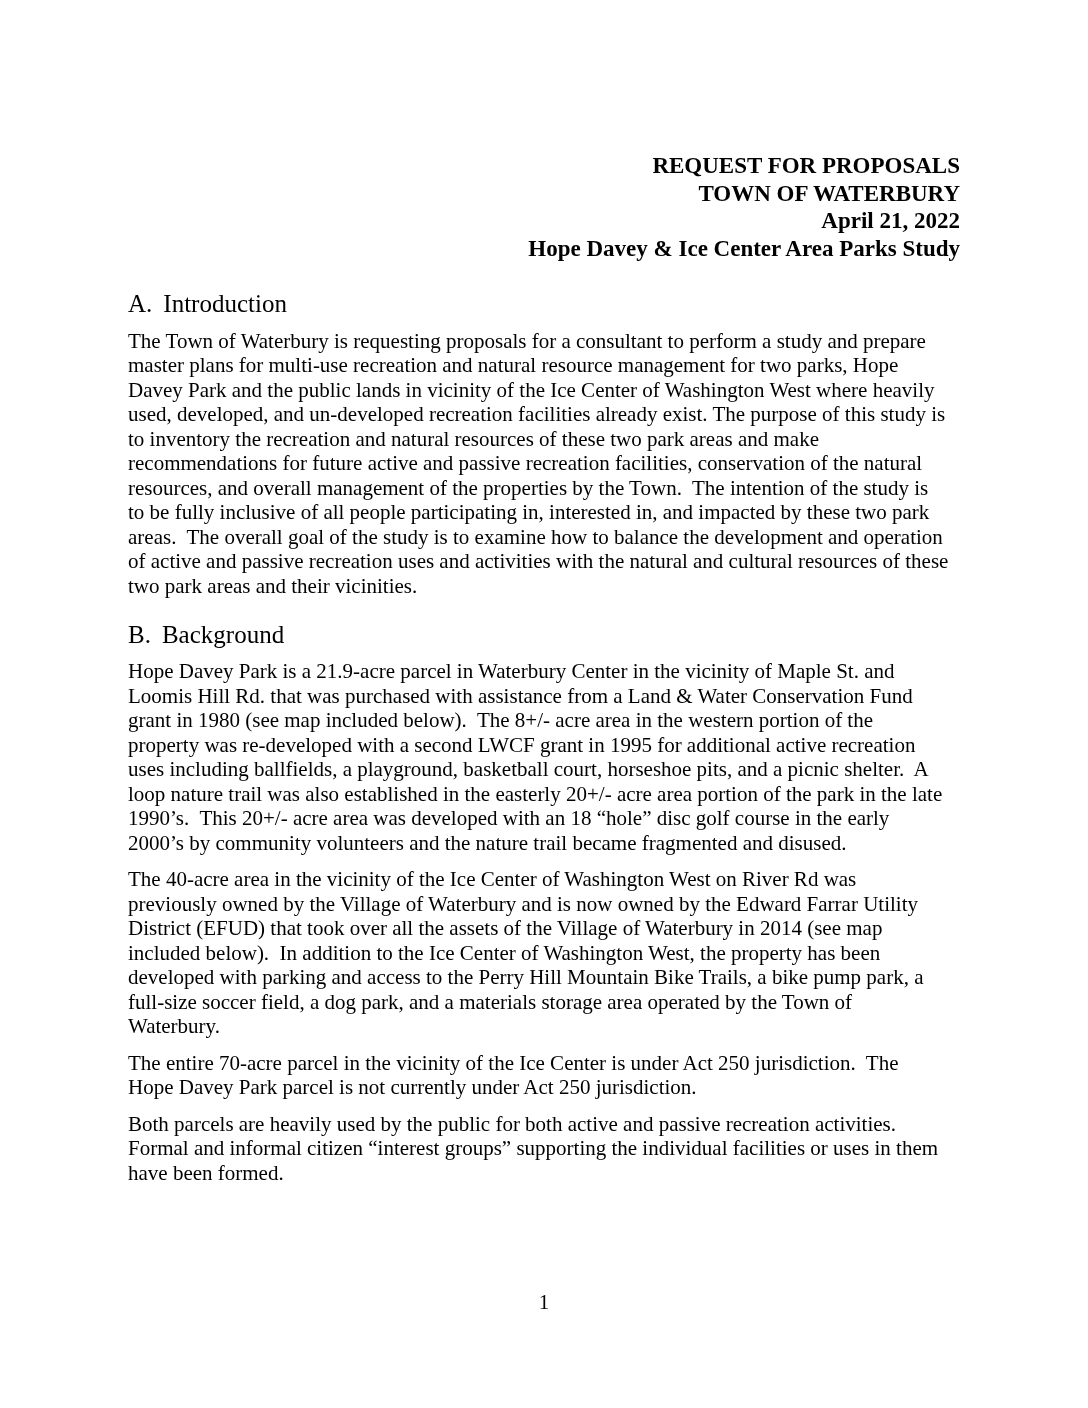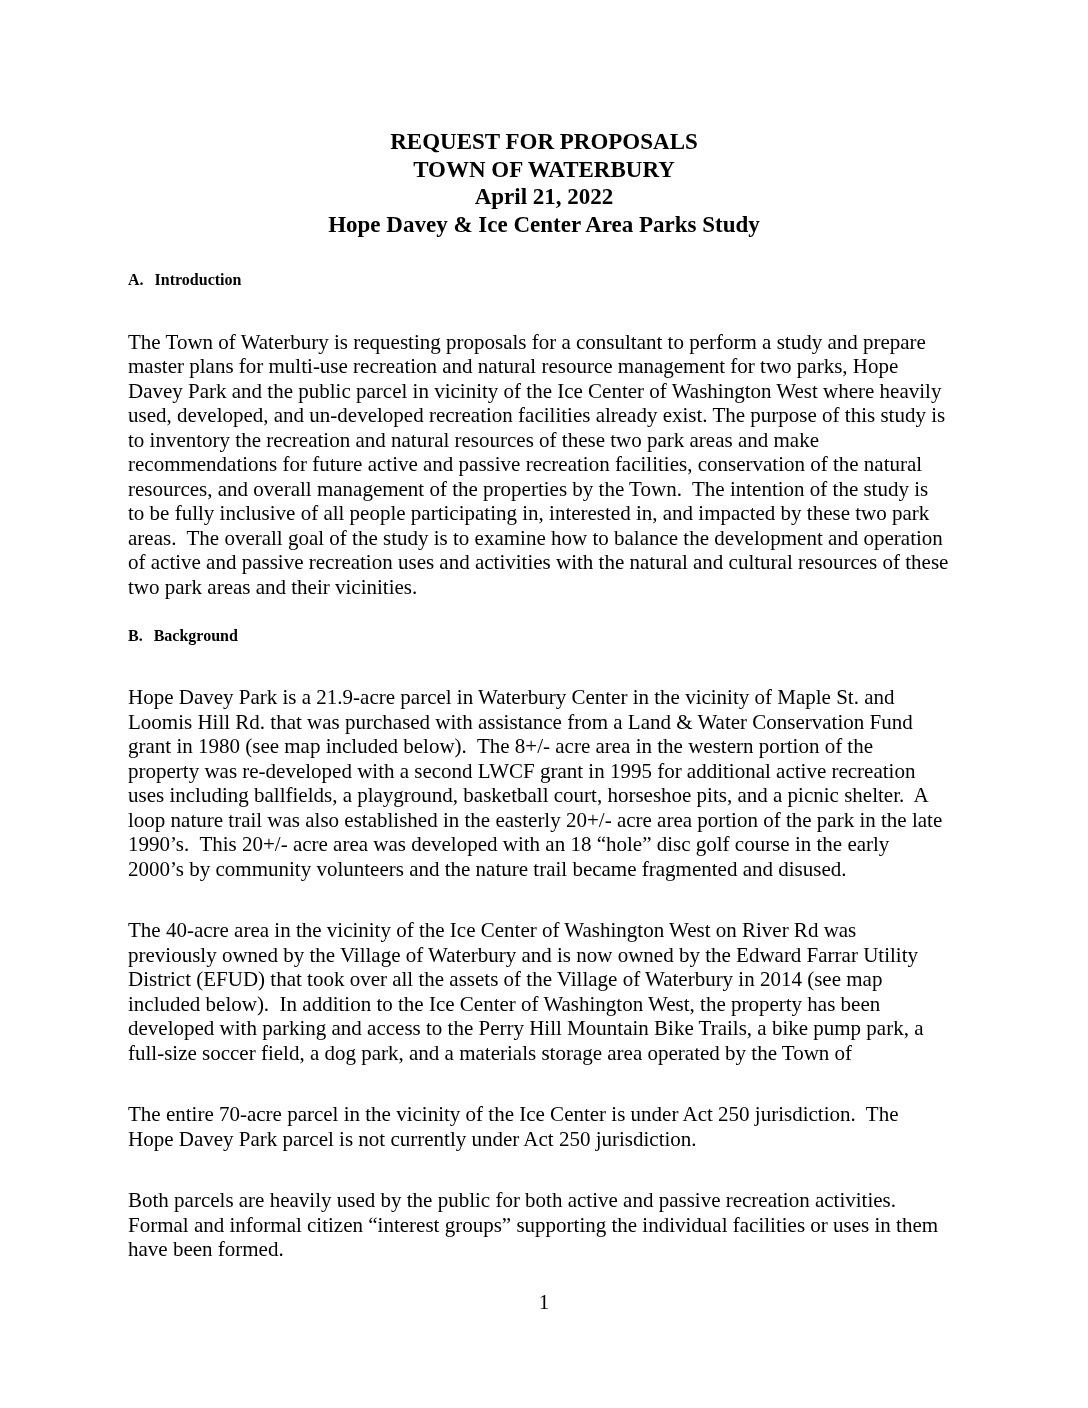--- a/index.html
+++ b/index.html
@@ -14,44 +14,45 @@
     background: #ffffff;
     color: #000000;
     font-family: "Liberation Serif", "DejaVu Serif", serif;
     overflow: hidden;
     box-sizing: border-box;
   }
   .content {
     padding: 128px 128px 0 128px;
   }
   .doc-title {
-    text-align: center;
+    text-align: right;
     font-weight: bold;
     font-size: 23px;
     line-height: 27.5px;
+    margin-top: 24px;
   }
   .title-line {
     white-space: pre;
   }
   .section-heading {
     margin-top: 24.5px;
-    font-weight: bold;
-    font-size: 16px;
+    font-weight: normal;
+    font-size: 25px;
     line-height: 24.5px;
     white-space: pre;
   }
   .section-heading.first {
     margin-top: 30px;
   }
   .heading-label {
     display: inline-block;
     margin-right: 11px;
   }
   .paragraph {
-    margin-top: 37px;
+    margin-top: 12px;
     font-size: 21px;
     line-height: 24.5px;
   }
   .line {
     white-space: pre;
   }
   .page-number {
     position: absolute;
     top: 1290px;
     left: 0;
@@ -70,21 +71,21 @@
       <div class="title-line">REQUEST FOR PROPOSALS</div>
       <div class="title-line">TOWN OF WATERBURY</div>
       <div class="title-line">April 21, 2022</div>
       <div class="title-line">Hope Davey &amp; Ice Center Area Parks Study</div>
     </div>
     <div id="doc-body">
         <div class="section-heading first"><span class="heading-label">A.</span><span class="heading-title">Introduction</span></div>
         <div class="paragraph">
           <div class="line">The Town of Waterbury is requesting proposals for a consultant to perform a study and prepare</div>
           <div class="line">master plans for multi-use recreation and natural resource management for two parks, Hope</div>
-          <div class="line">Davey Park and the public parcel in vicinity of the Ice Center of Washington West where heavily</div>
+          <div class="line">Davey Park and the public lands in vicinity of the Ice Center of Washington West where heavily</div>
           <div class="line">used, developed, and un-developed recreation facilities already exist. The purpose of this study is</div>
           <div class="line">to inventory the recreation and natural resources of these two park areas and make</div>
           <div class="line">recommendations for future active and passive recreation facilities, conservation of the natural</div>
           <div class="line">resources, and overall management of the properties by the Town.  The intention of the study is</div>
           <div class="line">to be fully inclusive of all people participating in, interested in, and impacted by these two park</div>
           <div class="line">areas.  The overall goal of the study is to examine how to balance the development and operation</div>
           <div class="line">of active and passive recreation uses and activities with the natural and cultural resources of these</div>
           <div class="line">two park areas and their vicinities.</div>
         </div>
         <div class="section-heading"><span class="heading-label">B.</span><span class="heading-title">Background</span></div>
@@ -98,20 +99,21 @@
           <div class="line">1990’s.  This 20+/- acre area was developed with an 18 “hole” disc golf course in the early</div>
           <div class="line">2000’s by community volunteers and the nature trail became fragmented and disused.</div>
         </div>
         <div class="paragraph">
           <div class="line">The 40-acre area in the vicinity of the Ice Center of Washington West on River Rd was</div>
           <div class="line">previously owned by the Village of Waterbury and is now owned by the Edward Farrar Utility</div>
           <div class="line">District (EFUD) that took over all the assets of the Village of Waterbury in 2014 (see map</div>
           <div class="line">included below).  In addition to the Ice Center of Washington West, the property has been</div>
           <div class="line">developed with parking and access to the Perry Hill Mountain Bike Trails, a bike pump park, a</div>
           <div class="line">full-size soccer field, a dog park, and a materials storage area operated by the Town of</div>
+          <div class="line">Waterbury.</div>
         </div>
         <div class="paragraph">
           <div class="line">The entire 70-acre parcel in the vicinity of the Ice Center is under Act 250 jurisdiction.  The</div>
           <div class="line">Hope Davey Park parcel is not currently under Act 250 jurisdiction.</div>
         </div>
         <div class="paragraph">
           <div class="line">Both parcels are heavily used by the public for both active and passive recreation activities.</div>
           <div class="line">Formal and informal citizen “interest groups” supporting the individual facilities or uses in them</div>
           <div class="line">have been formed.</div>
         </div>

